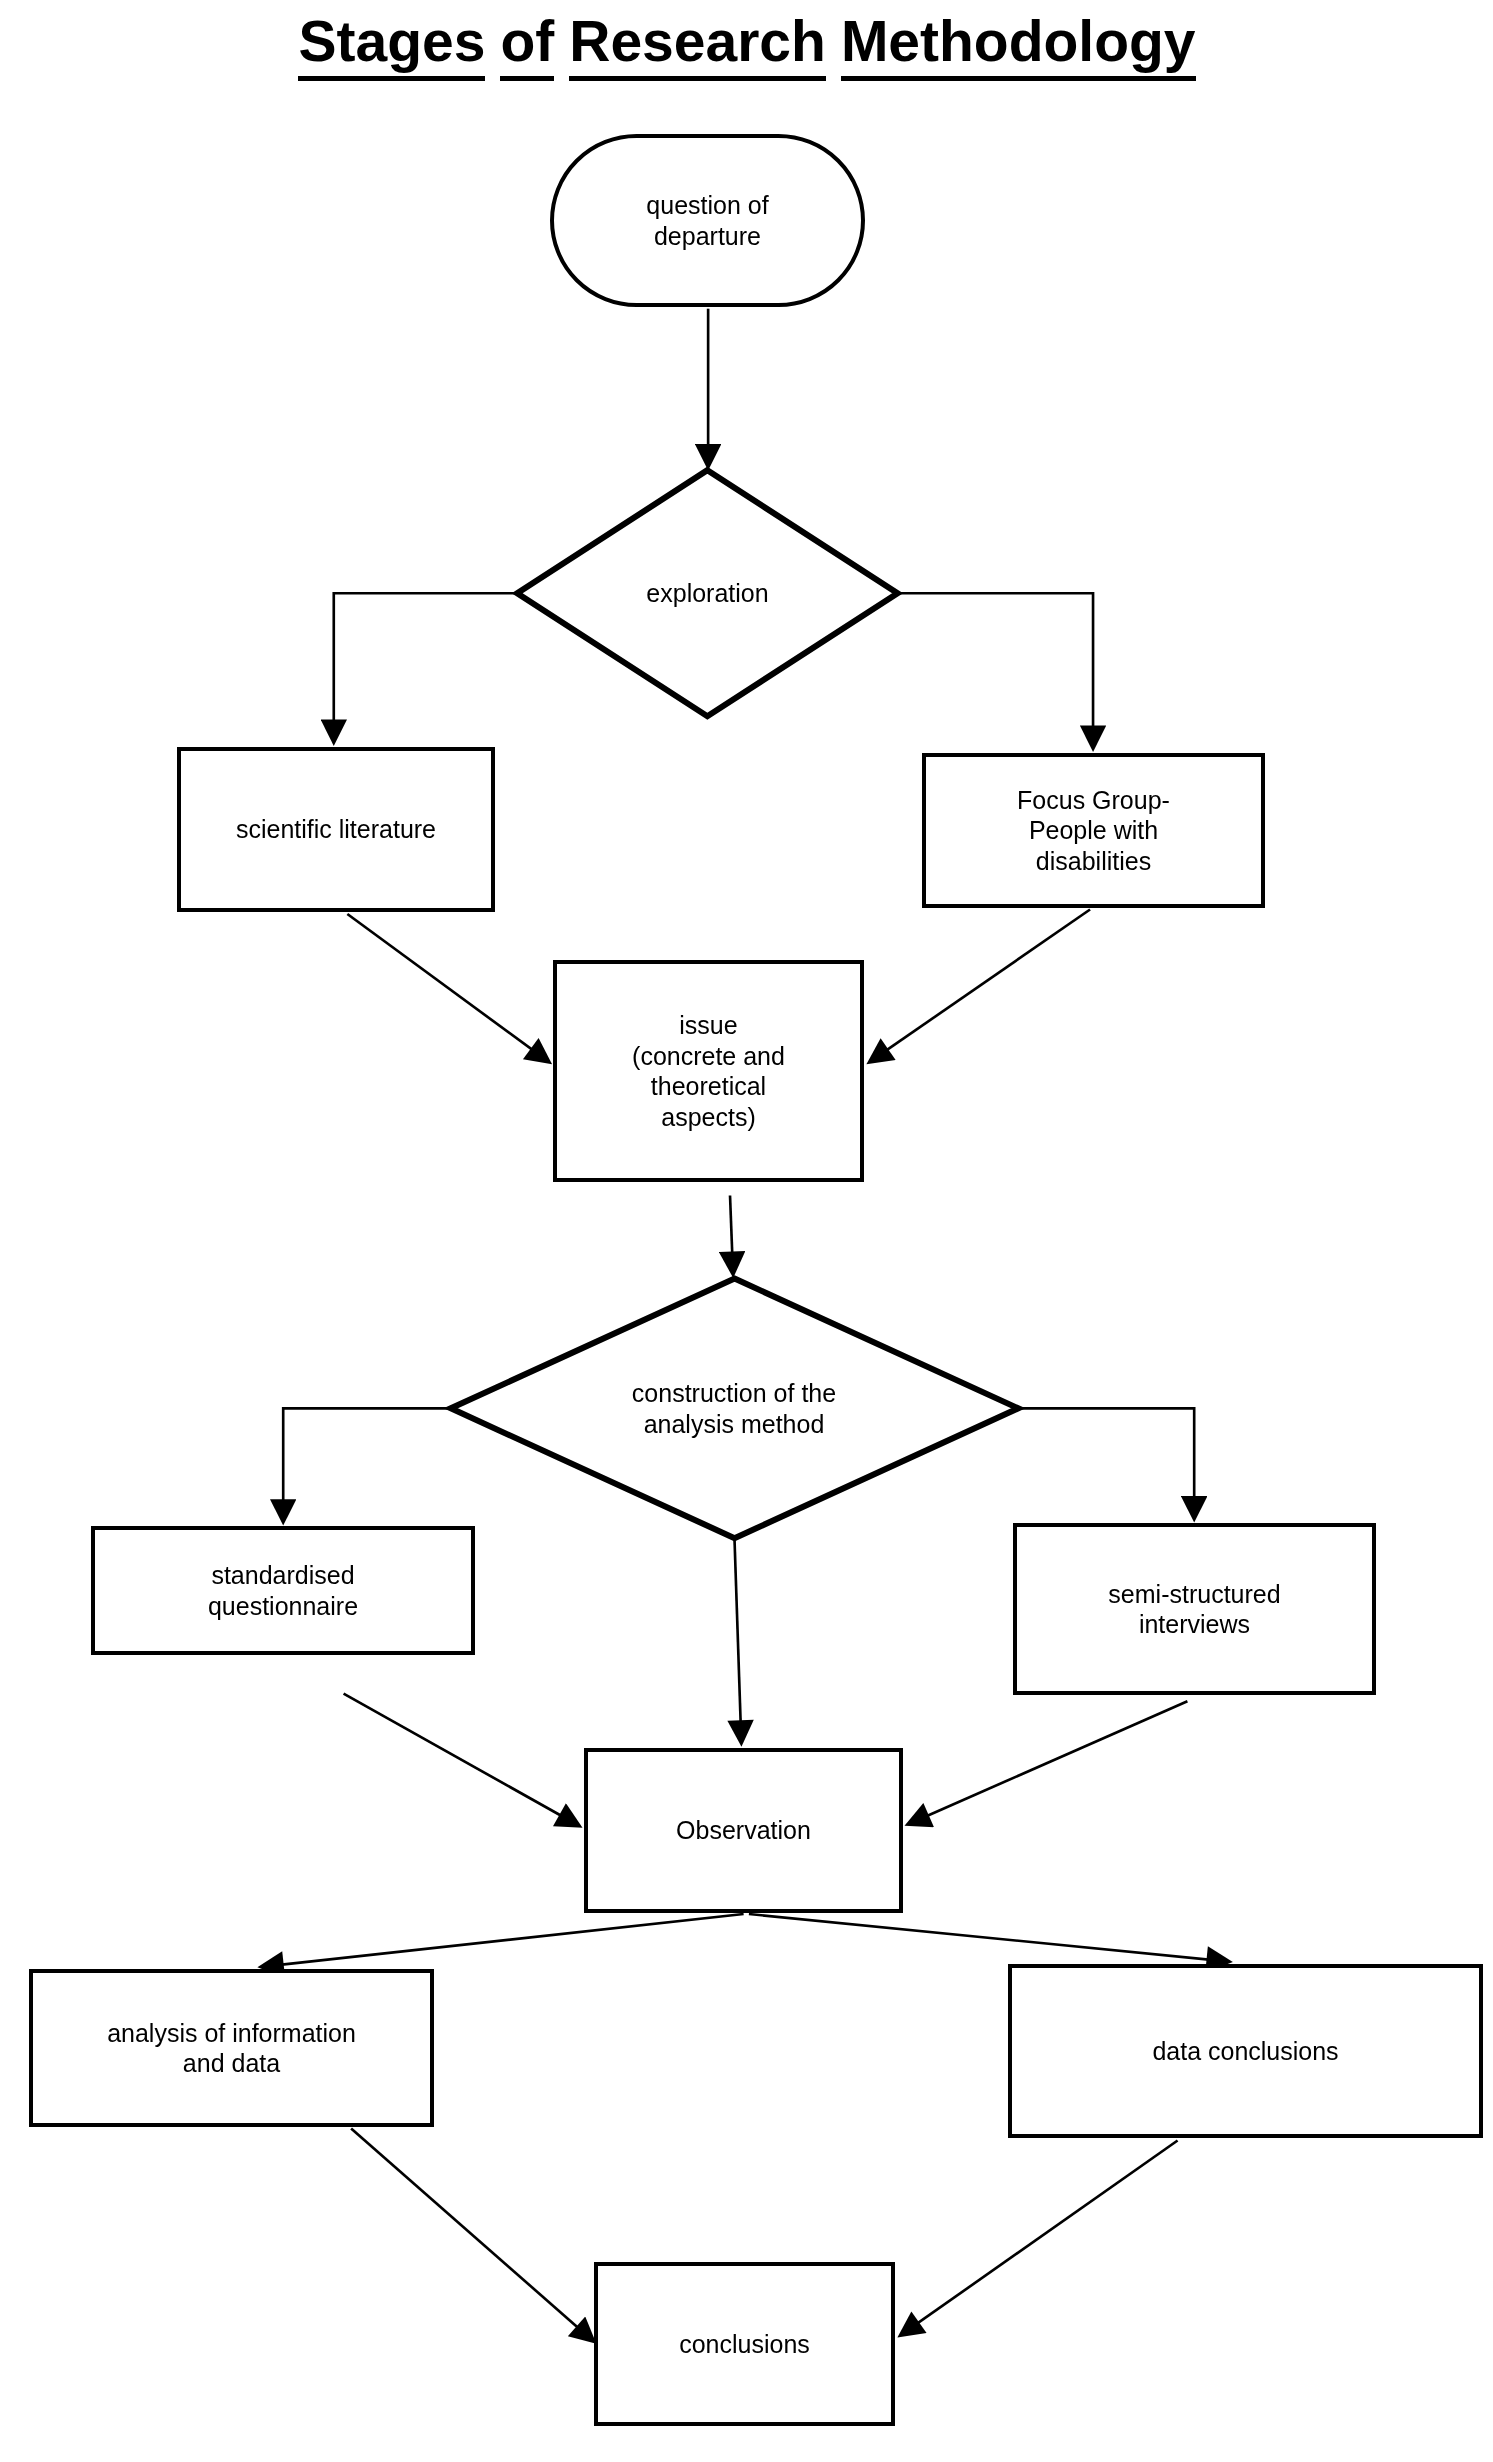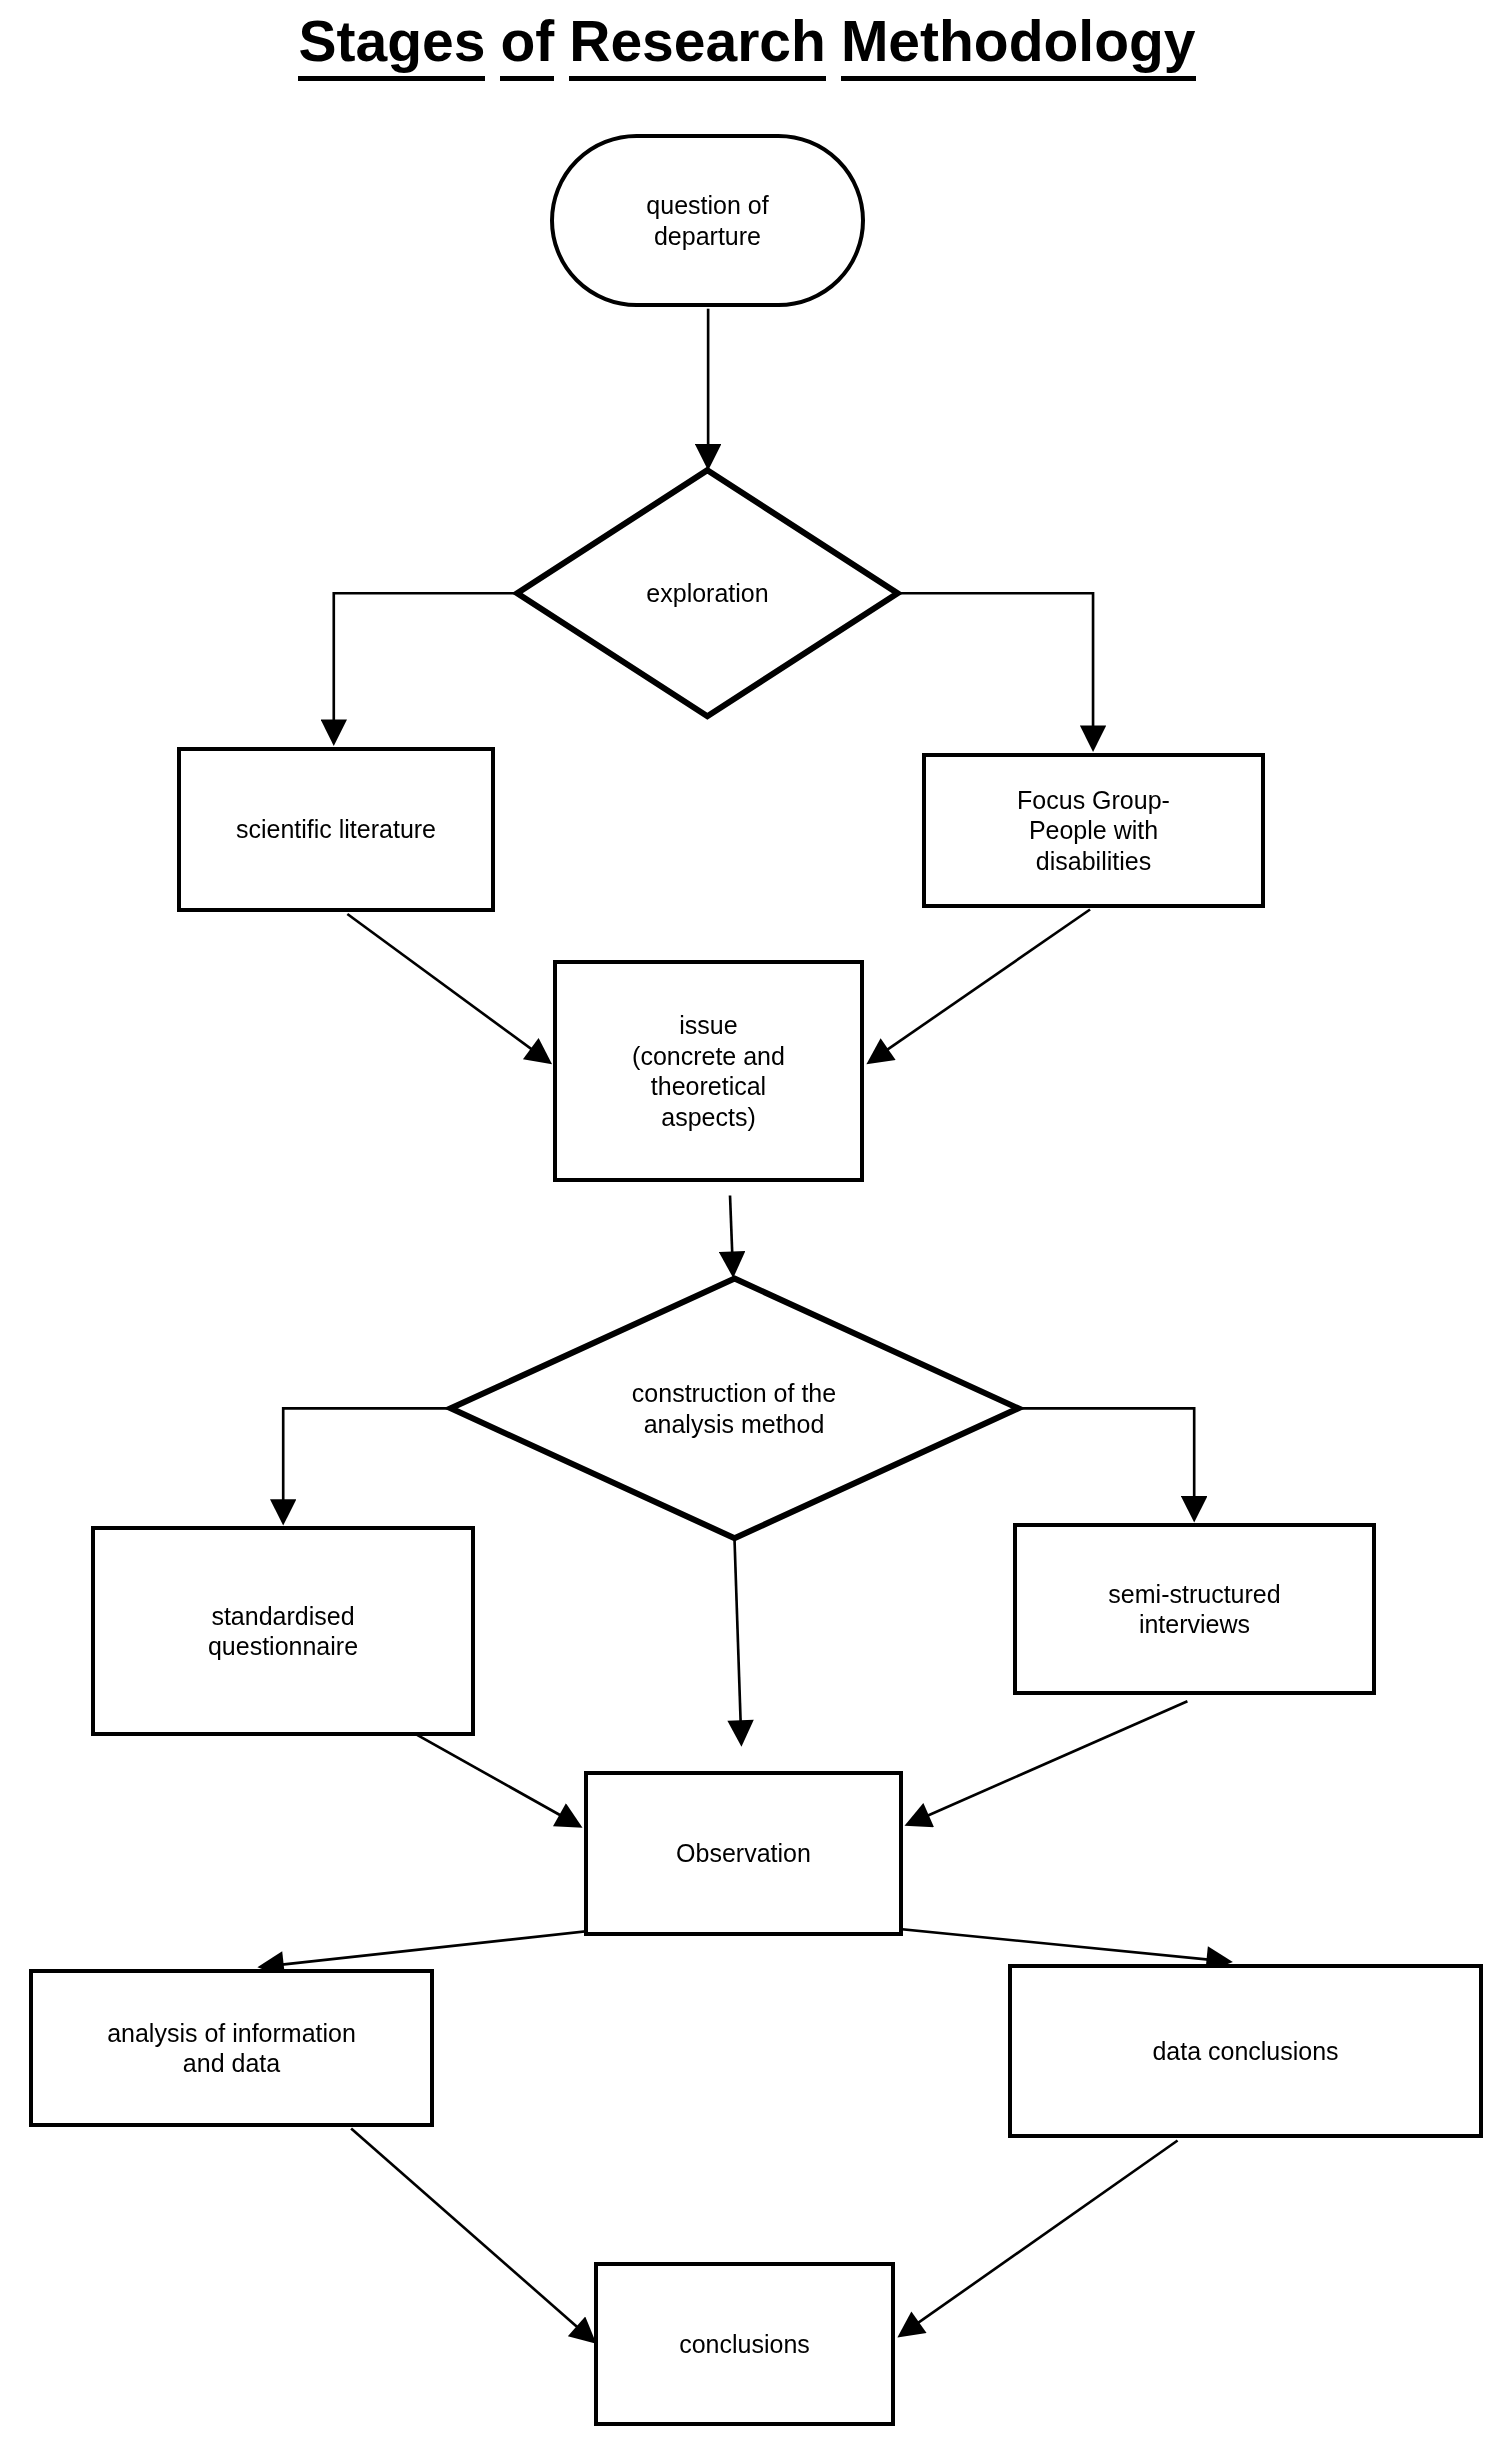--- a/index.html
+++ b/index.html
@@ -55,23 +55,23 @@
   .stadium{ border: 4.5px solid #000; border-radius: 87px; }
   .diamond-label { background: transparent; }
 
   
   #node-question      { left: 550px;  top: 134px;  width: 315px; height: 173px; }
   #label-exploration  { left: 519px;  top: 556px;  width: 377px; height: 75px; }
   #node-scientific    { left: 177px;  top: 747px;  width: 318px; height: 165px; }
   #node-focus         { left: 922px; top: 753px;  width: 343px; height: 155px; }
   #node-issue         { left: 553px;  top: 960px; width: 311px; height: 222px; }
   #label-construction { left: 470px;  top: 1333px; width: 528px; height: 151px; }
-  #node-standardised  { left: 91px;  top: 1526px; width: 384px; height: 210px; }
+  #node-standardised  { left: 91px;  top: 1526px; width: 384px; height: 129px; }
   #node-semi          { left: 1013px; top: 1523px; width: 363px; height: 172px; }
-  #node-observation   { left: 584px;  top: 1748px; width: 319px; height: 165px; margin-top: 23px; }
+  #node-observation   { left: 584px;  top: 1748px; width: 319px; height: 165px; }
   #node-analysis      { left: 29px;   top: 1969px; width: 405px; height: 158px; }
   #node-dataproc      { left: 1008px; top: 1964px; width: 475px; height: 174px; }
   #node-conclusions   { left: 594px;  top: 2262px; width: 301px; height: 164px; }
 </style>
 </head>
 <body>
 
 <div class="canvas">
 
   <div class="title">

